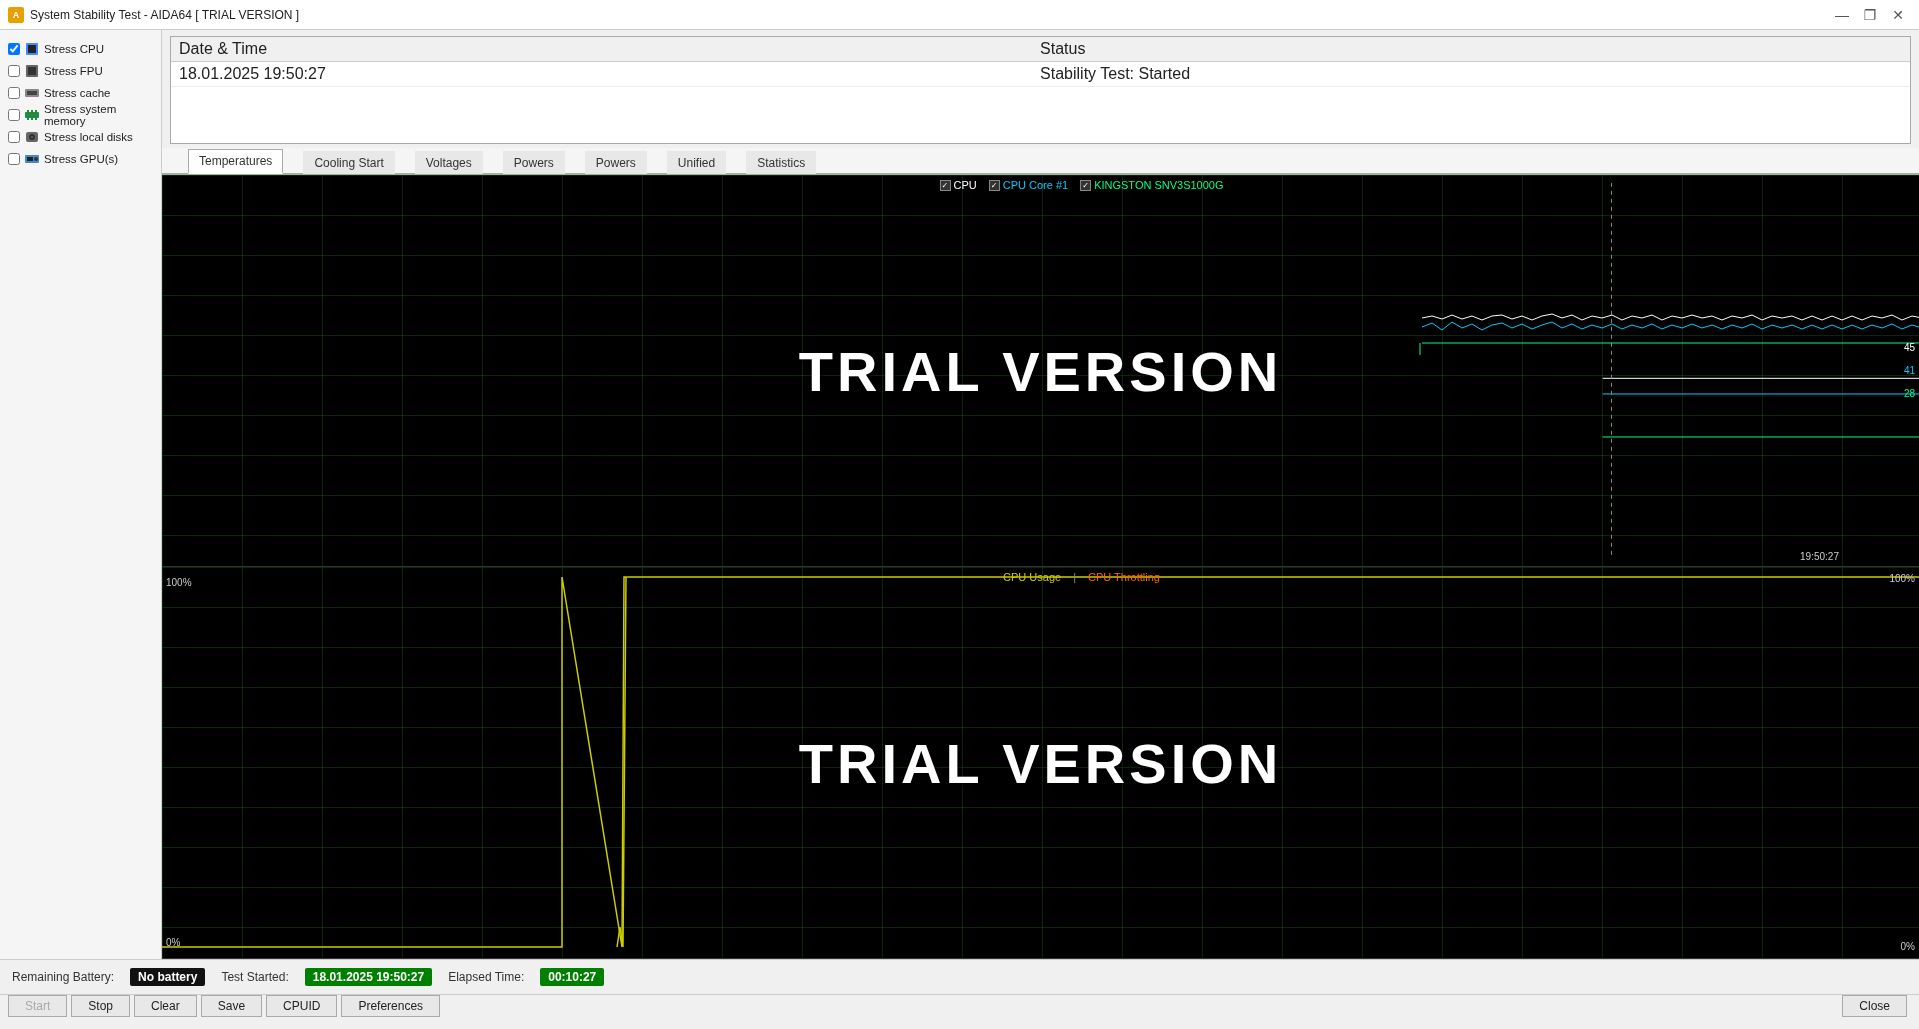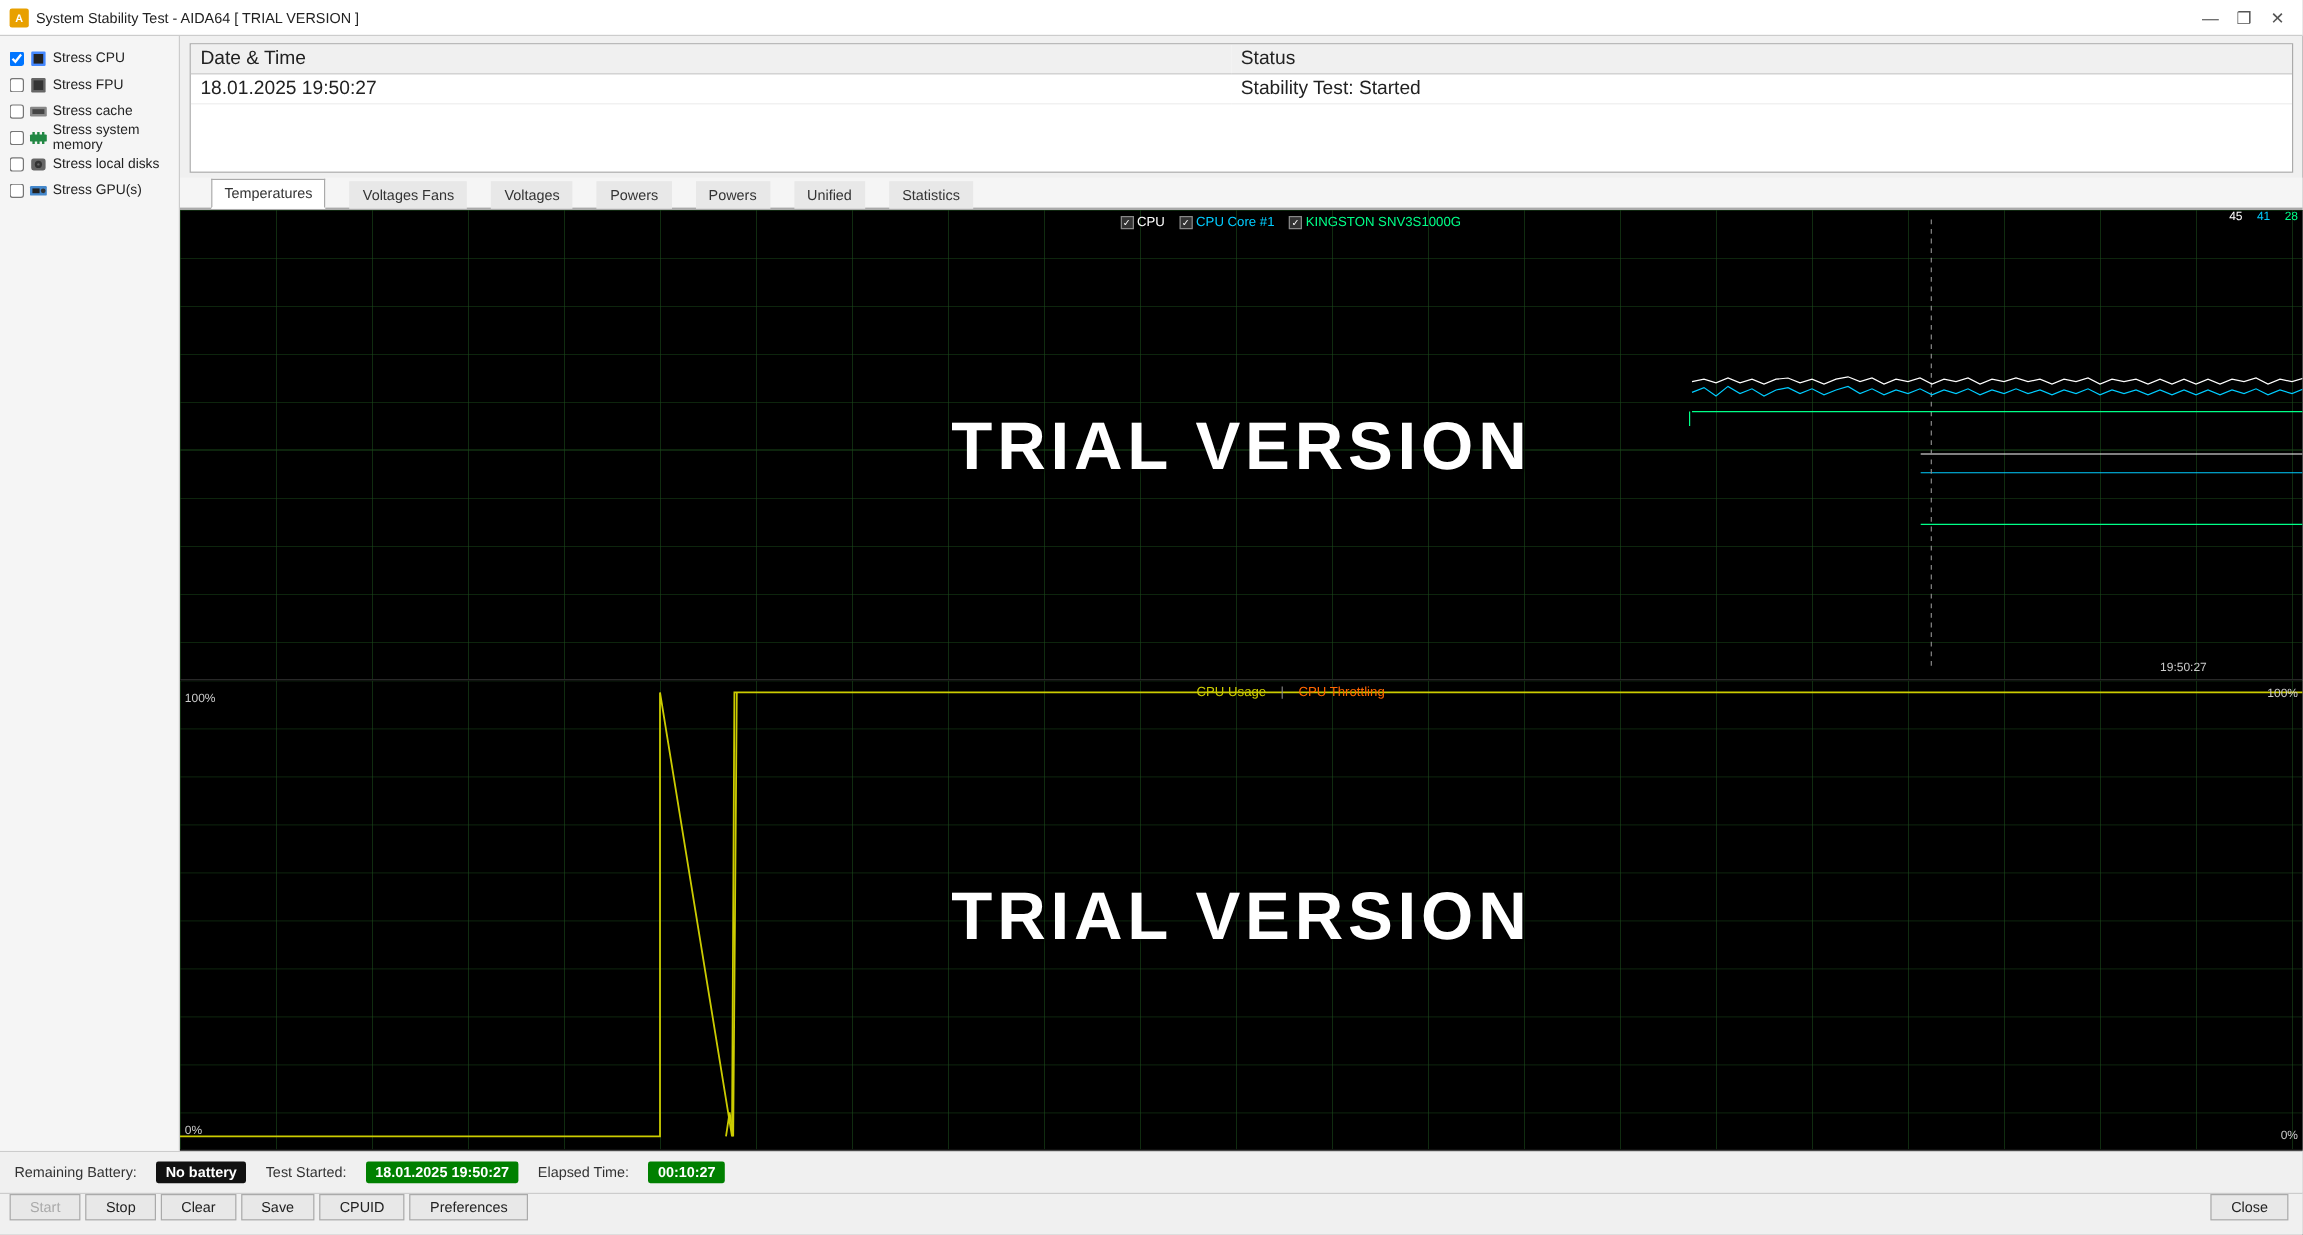--- a/index.html
+++ b/index.html
@@ -60,21 +60,21 @@
     }
 
     
     .main-content {
       display: flex;
       height: calc(1029px - 30px - 35px - 35px);
     }
 
     
     .left-panel {
-      width: 150px;
+      width: 162px;
       background: #f5f5f5;
       border-right: 1px solid #ccc;
       padding: 8px 4px;
       flex-shrink: 0;
     }
     .stress-item {
       display: flex;
       align-items: center;
       gap: 4px;
       padding: 3px 4px;
@@ -313,22 +313,22 @@
       height: 100%;
     }
 
     
     .right-values {
       position: absolute;
       right: 4px;
       top: 0;
       bottom: 0;
       display: flex;
-      flex-direction: row;
-      justify-content: flex-start;
+      flex-direction: column;
+      justify-content: center;
       z-index: 5;
       font-size: 10px;
       color: #ccc;
       gap: 12px;
     }
   </style>
 </head>
 <body>
 
 <div class="title-bar">
@@ -416,21 +416,21 @@
           <tr>
             <td>18.01.2025 19:50:27</td>
             <td>Stability Test: Started</td>
           </tr>
         </tbody>
       </table>
     </div>
 
     <div class="tabs-bar">
       <div class="tab active">Temperatures</div>
-      <div class="tab">Voltages Fans</div>
+      <div class="tab">Cooling Start</div>
       <div class="tab">Voltages</div>
       <div class="tab">Powers</div>
       <div class="tab">Powers</div>
       <div class="tab">Unified</div>
       <div class="tab">Statistics</div>
     </div>
 
     <div class="charts-container">
 
       <div class="chart-panel">

